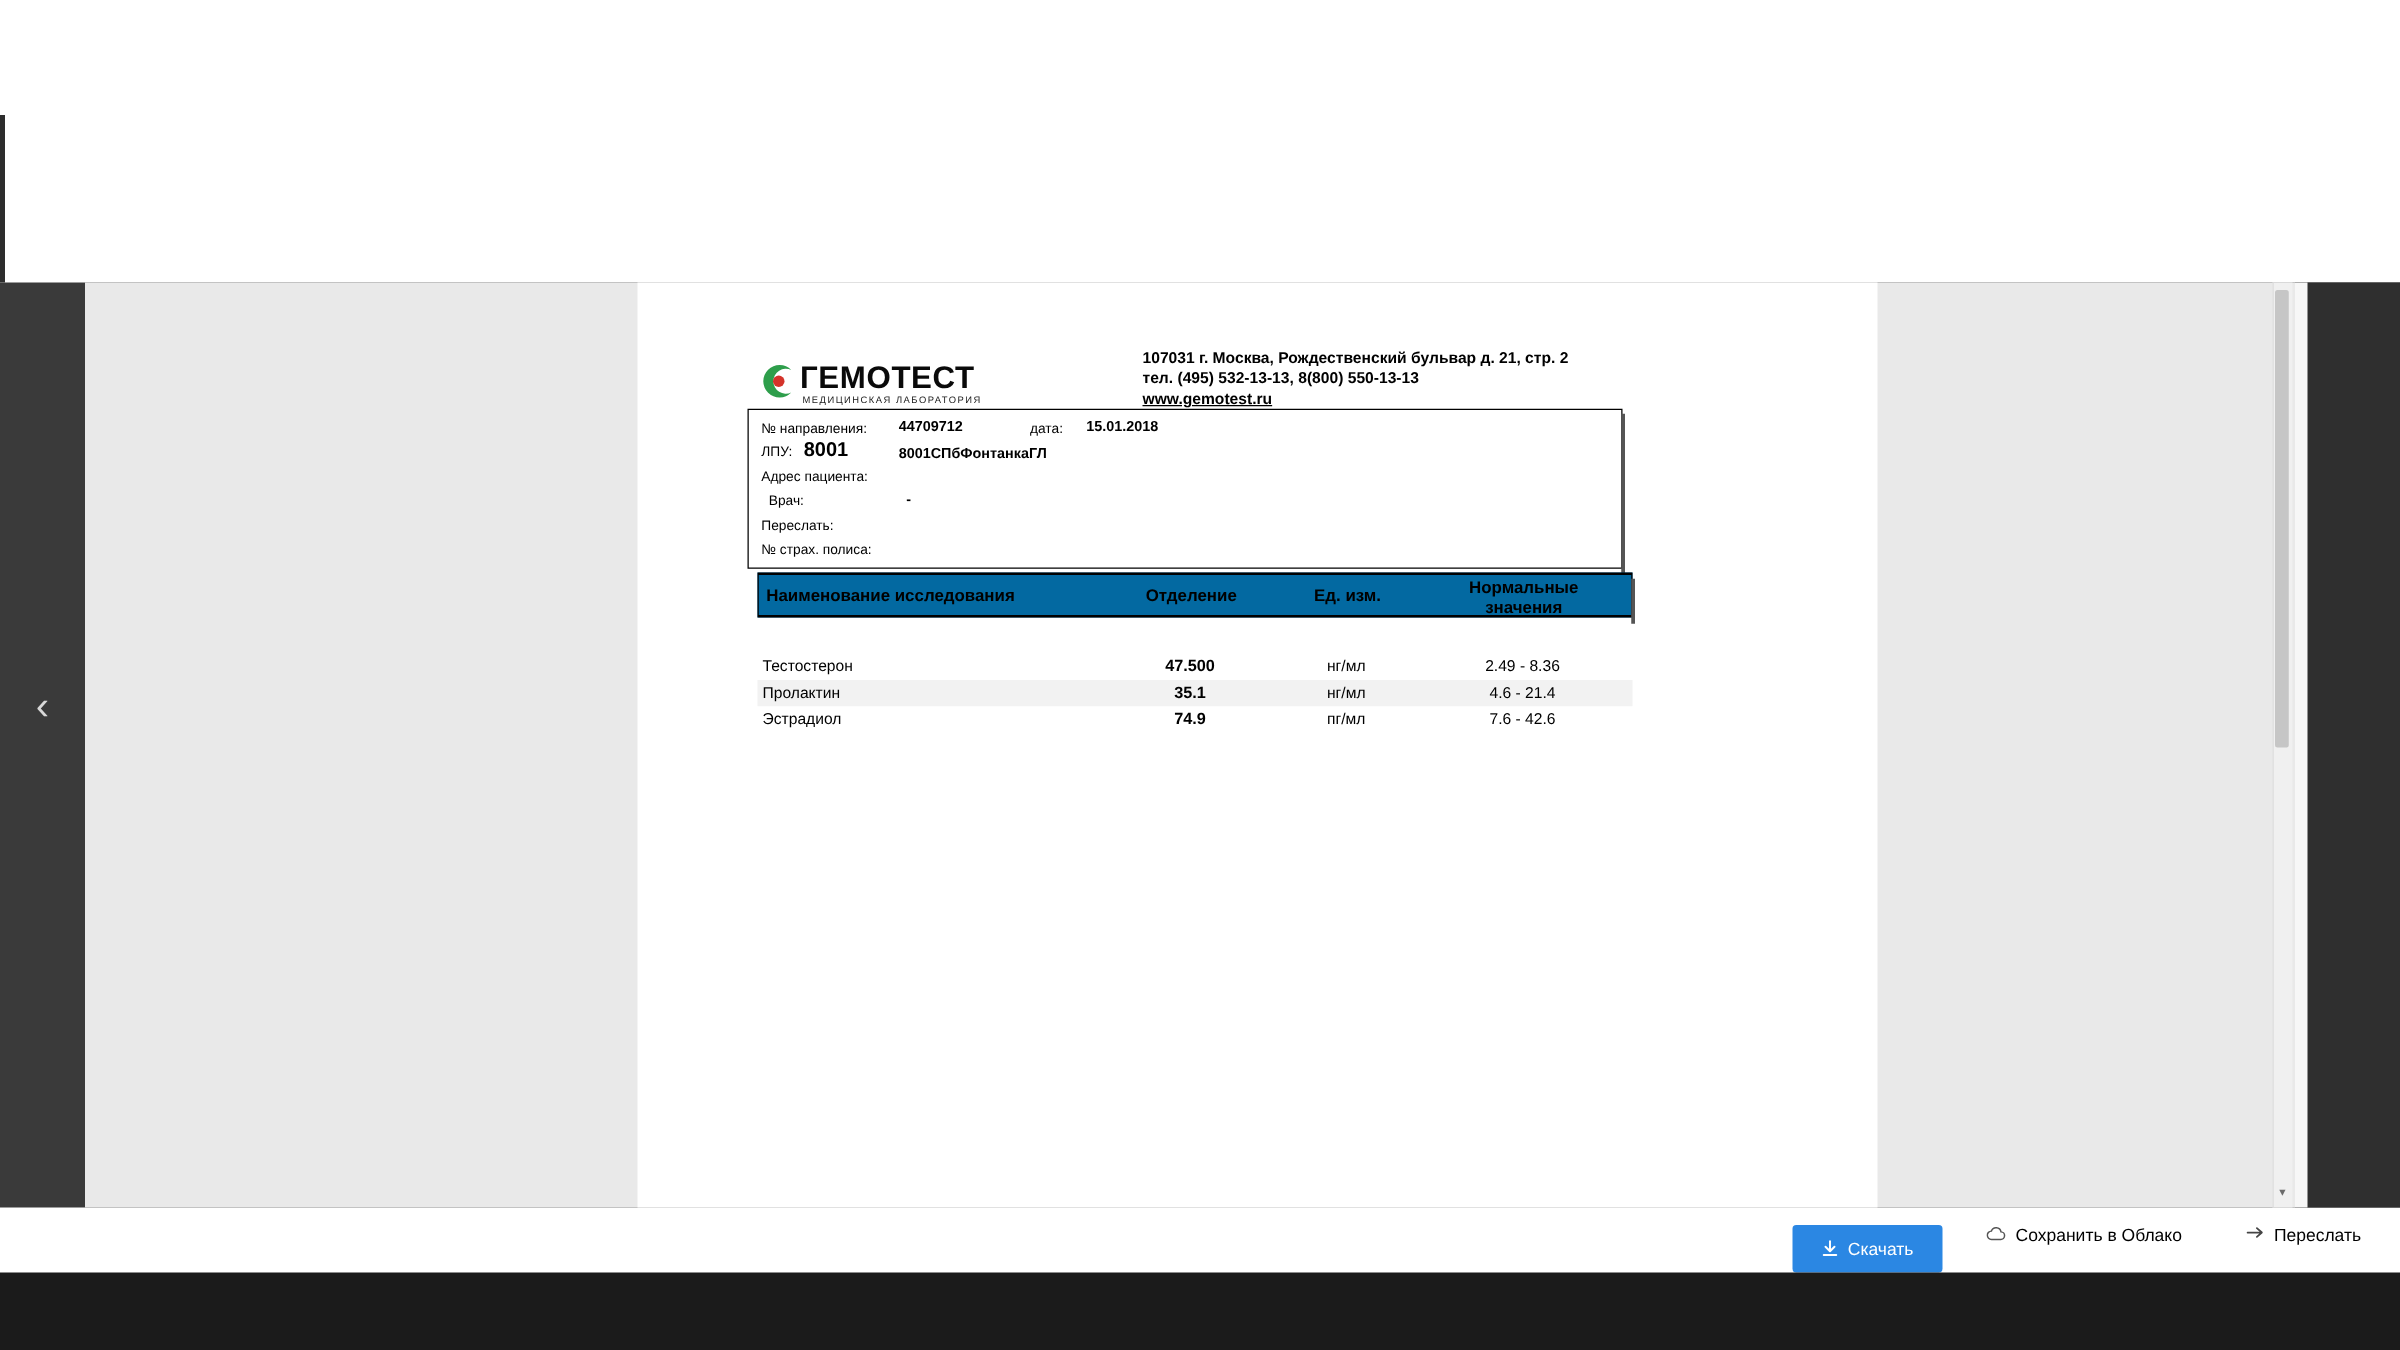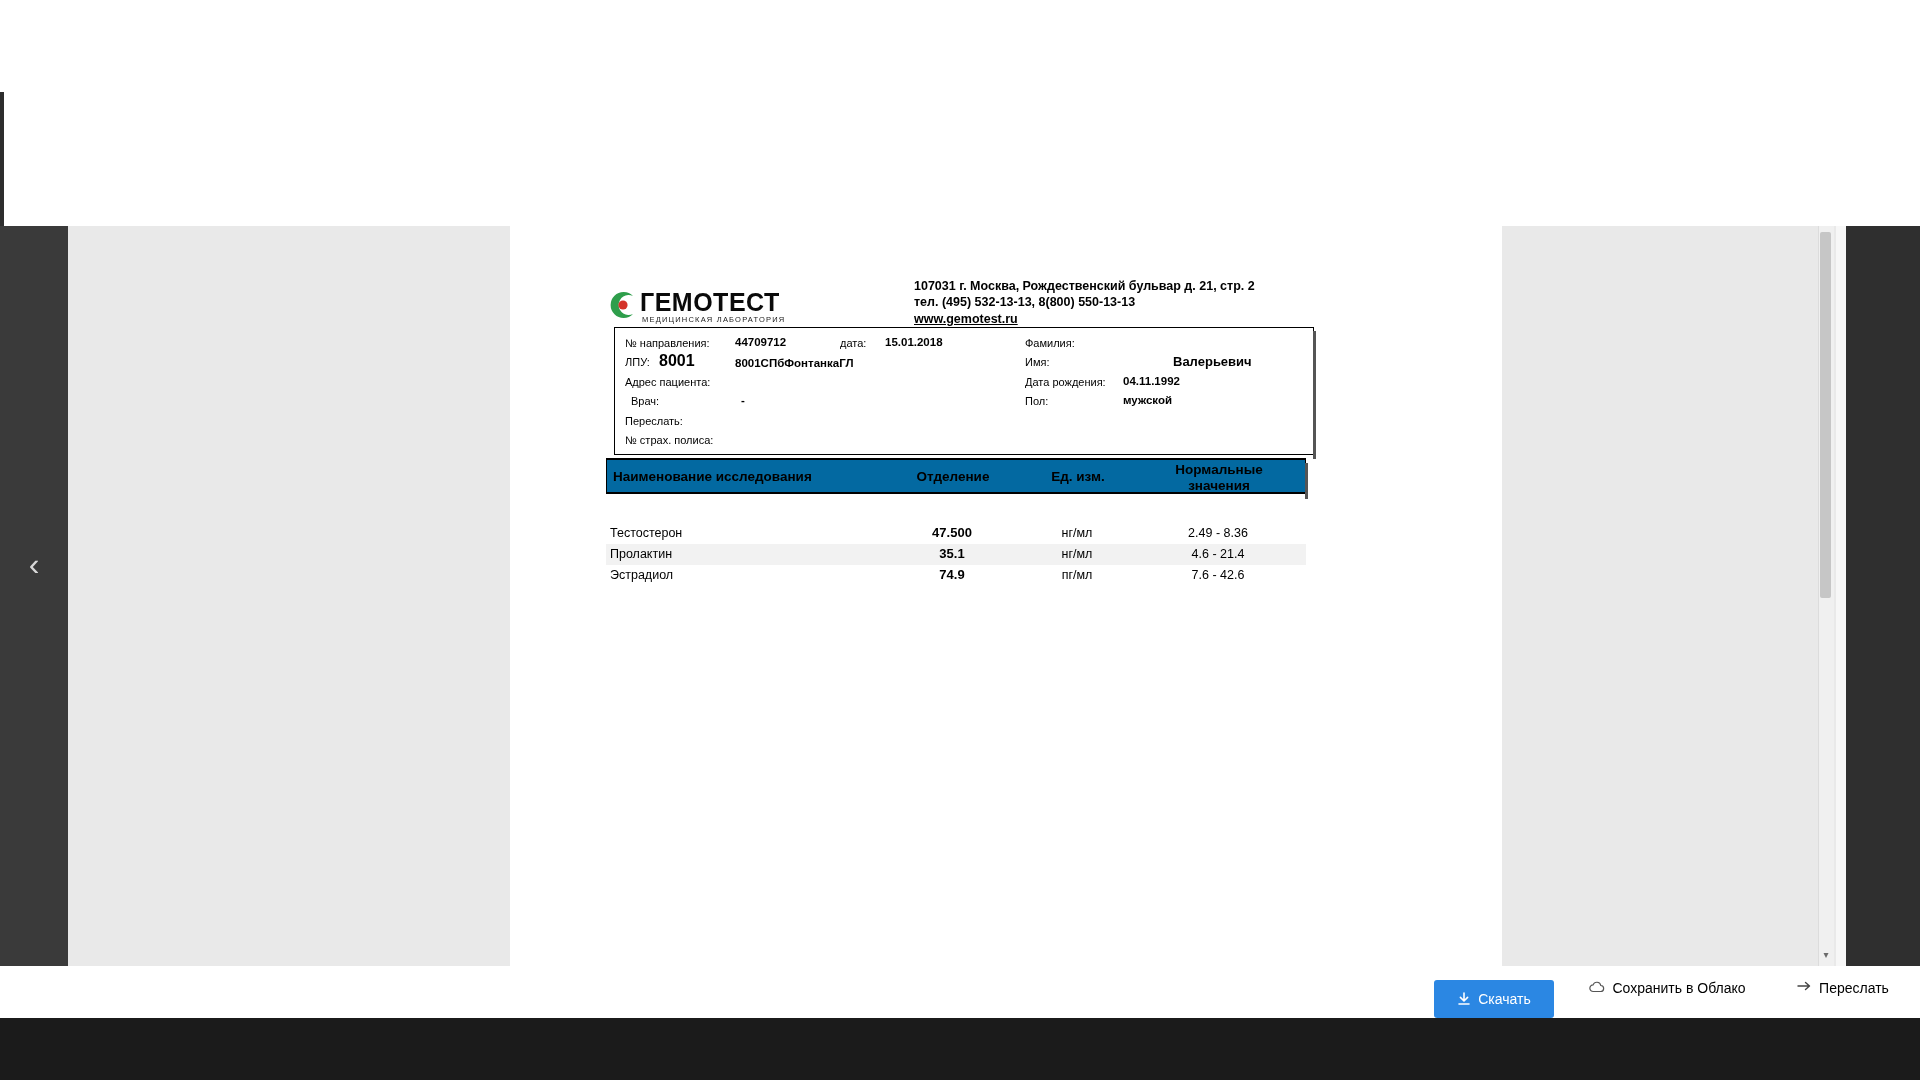--- a/index.html
+++ b/index.html
@@ -53,21 +53,21 @@
 
   .logo-wrap { position: absolute; left: 96px; top: 60px; width: 205px; height: 44px; }
   .logo-mark { position: absolute; left: 0; top: 4px; width: 30px; height: 30px; }
   .logo-text { position: absolute; left: 34px; top: 2px; font-size: 25px; font-weight: bold; letter-spacing: .5px; color: #0a0a0a; }
   .logo-sub { position: absolute; left: 36px; top: 29px; font-size: 7.5px; letter-spacing: 1.2px; color: #1a1a1a; }
 
   .header-addr { position: absolute; left: 404px; top: 52px; width: 480px; font-size: 12.5px; font-weight: bold; line-height: 16px; color: #000; }
   .header-addr .site { text-decoration: underline; display: inline-block; margin-top: 1px; }
 
   .info-box {
-    position: absolute; left: 104px; top: 101px; width: 700px; height: 128px;
+    position: absolute; left: 88px; top: 101px; width: 700px; height: 128px;
     border: 1px solid #000; background: #fff;
   }
   .info-box .shadow-r { position: absolute; right: -3px; top: 3px; width: 3px; height: 128px; background: #555; }
   .info-left { position: absolute; left: 10px; top: 6px; width: 390px; }
   .info-right { position: absolute; left: 410px; top: 6px; width: 280px; }
   .inf-row { position: relative; height: 19.4px; font-size: 11px; color: #000; }
   .inf-label { position: absolute; left: 0; top: 3px; }
   .inf-val { position: absolute; top: 2px; font-weight: bold; font-size: 11.5px; }
   .inf-val.big { font-size: 16px; top: -1px; }
 
@@ -173,38 +173,20 @@
               <div class="inf-row">
                 <span class="inf-label">Переслать:</span>
                 <span class="inf-val" style="left:120px"></span>
               </div>
               <div class="inf-row">
                 <span class="inf-label">№ страх. полиса:</span>
                 <span class="inf-val" style="left:120px"></span>
               </div>
             </div>
 
-            <div class="info-right">
-              <div class="inf-row">
-                <span class="inf-label">Фамилия:</span>
-                <span class="inf-val" style="left:110px"></span>
-              </div>
-              <div class="inf-row">
-                <span class="inf-label">Имя:</span>
-                <span class="inf-val" style="left:148px;font-size:13px;top:1px">Валерьевич</span>
-              </div>
-              <div class="inf-row">
-                <span class="inf-label">Дата рождения:</span>
-                <span class="inf-val" style="left:98px">04.11.1992</span>
-              </div>
-              <div class="inf-row">
-                <span class="inf-label">Пол:</span>
-                <span class="inf-val" style="left:98px">мужской</span>
-              </div>
-            </div>
           </div>
 
           <div class="tbl-head">
             <div class="shadow-r"></div>
             <div class="th c1">Наименование исследования</div>
             <div class="th c2">Отделение</div>
             <div class="th c3">Ед. изм.</div>
             <div class="th c4">
               <div>Нормальные</div>
               <div>значения</div>

